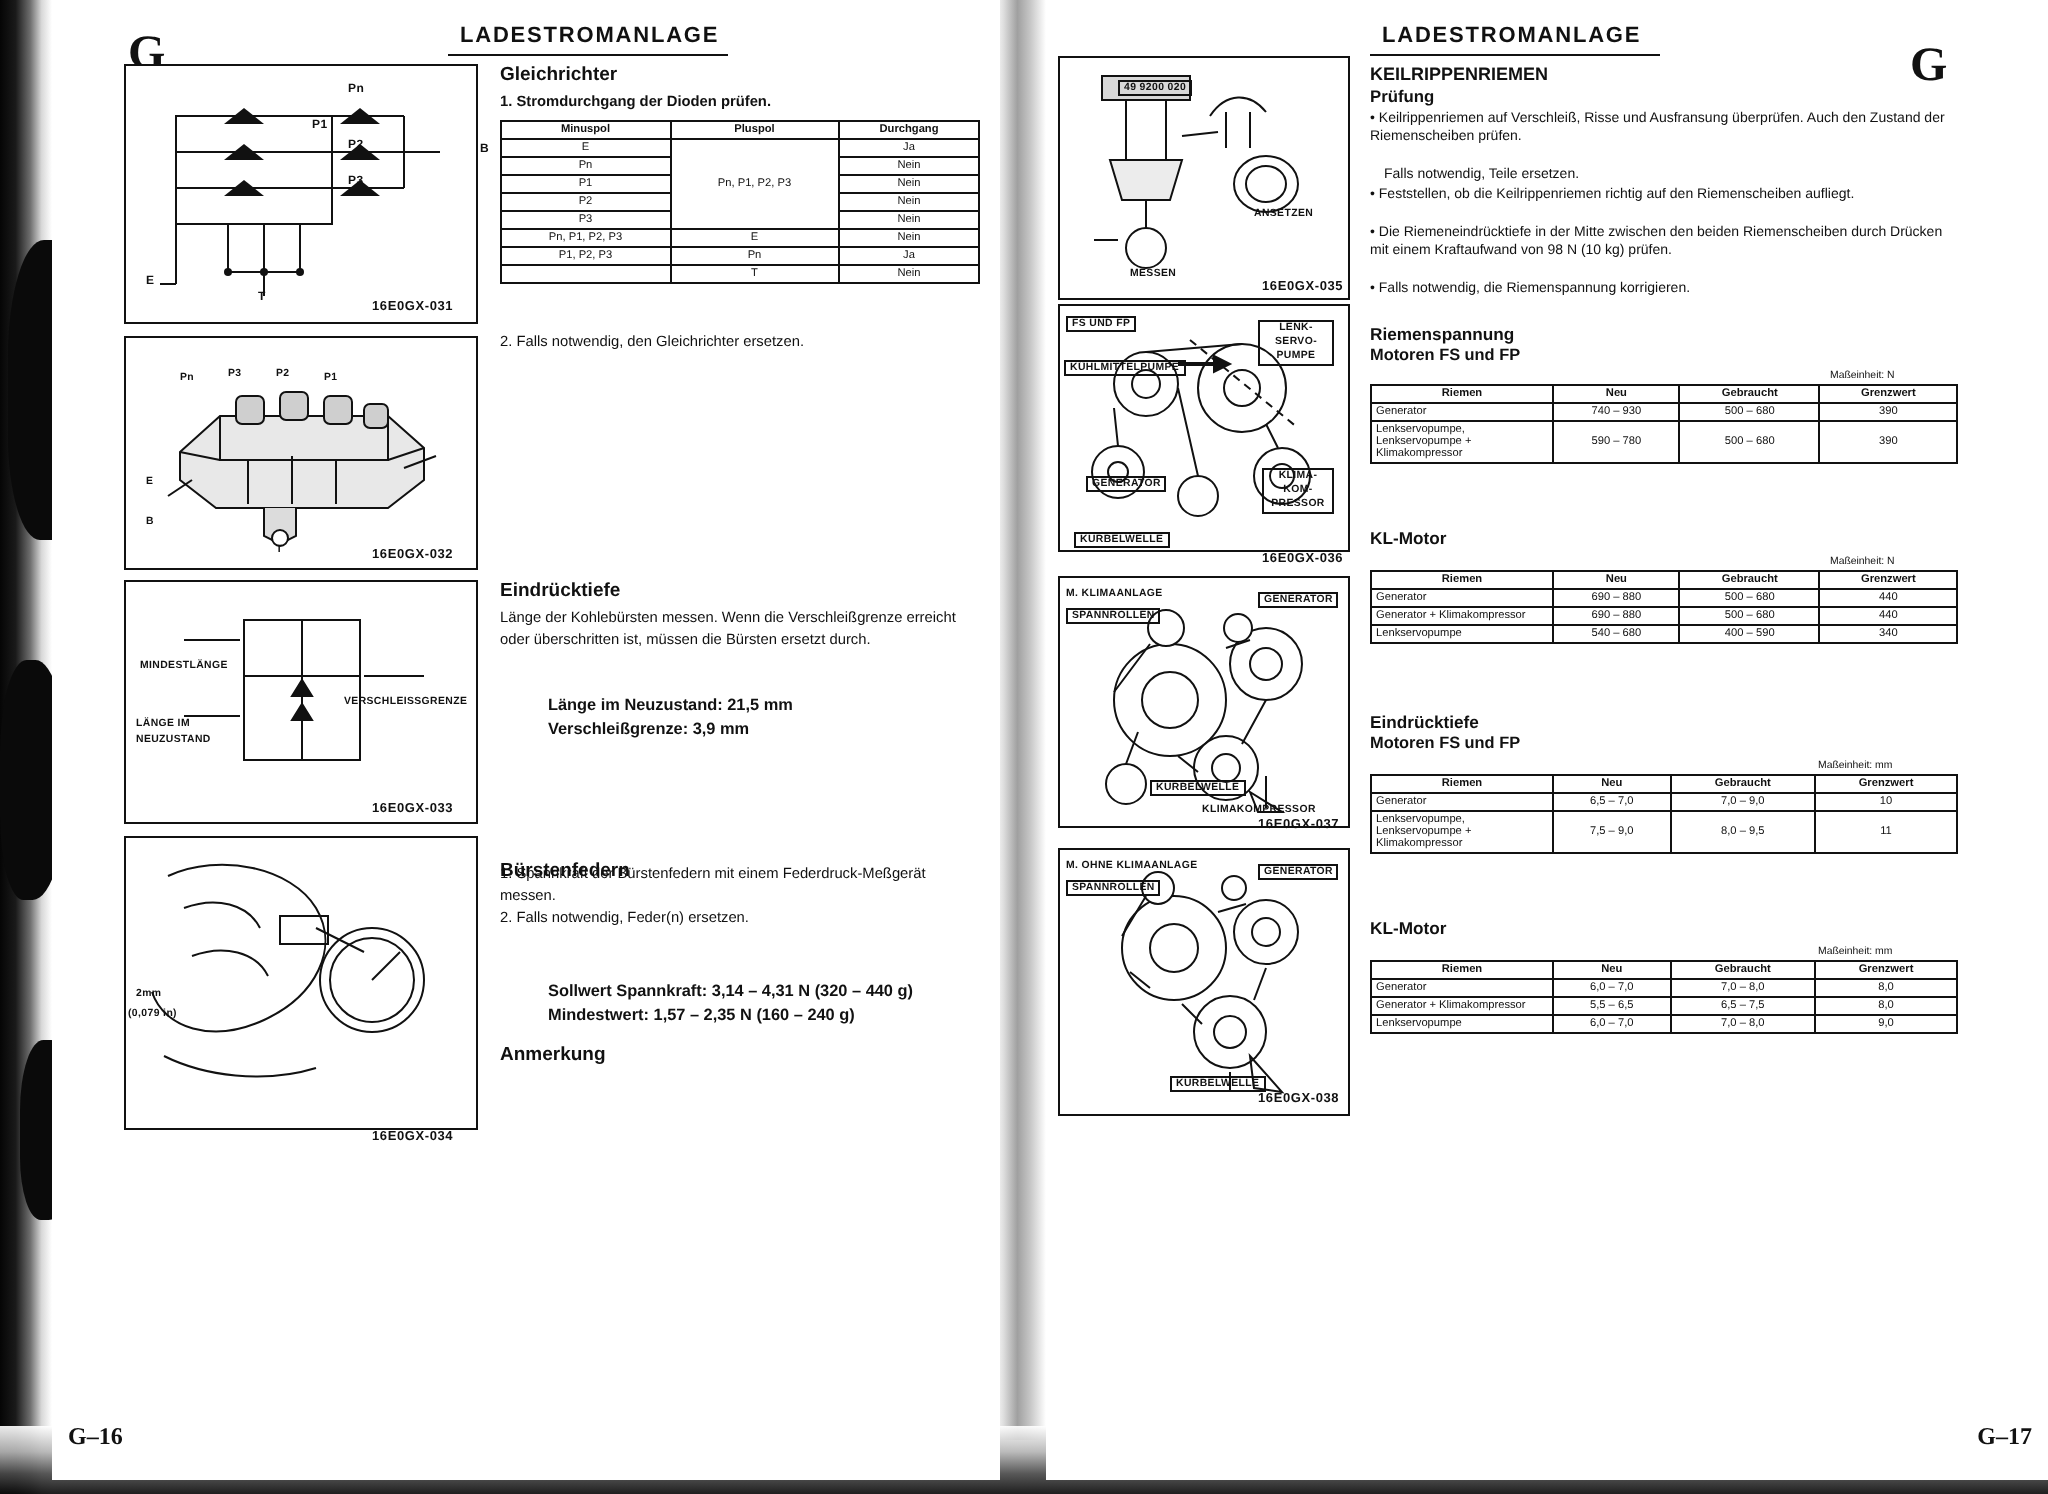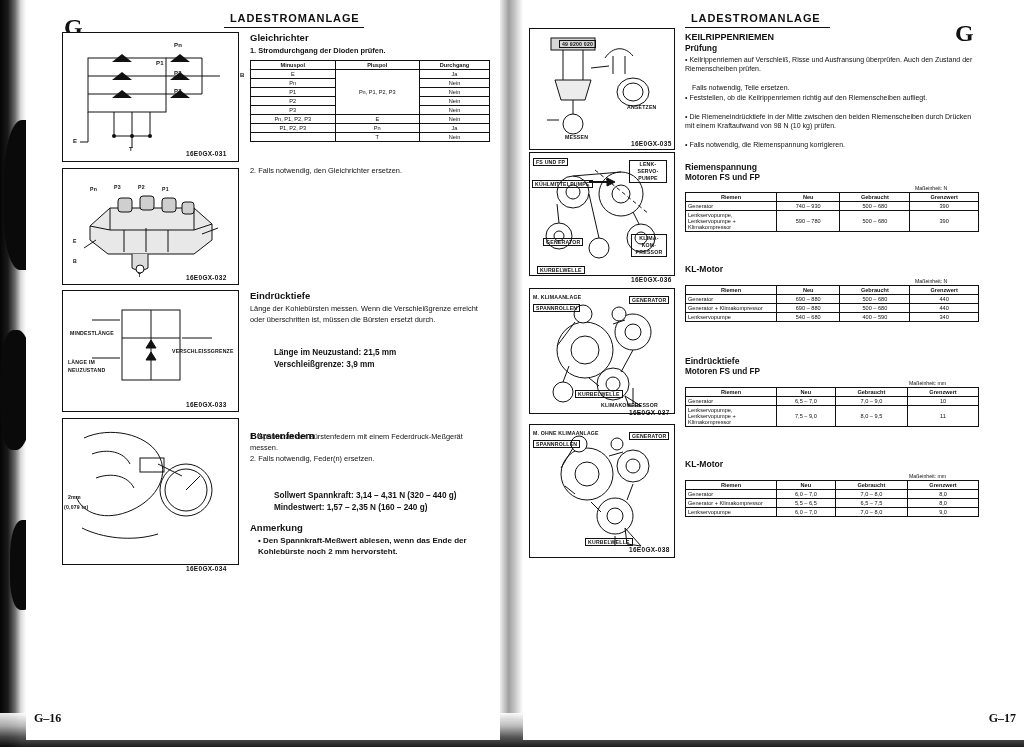--- a/index.html
+++ b/index.html
@@ -238,21 +238,20 @@
     <div class="txt bold" style="left:248px;top:348px;width:190px;font-size:8.2px;">Länge im Neuzustand: 21,5 mm</div>
     <div class="txt bold" style="left:248px;top:360px;width:230px;font-size:8.2px;">Verschleißgrenze: 3,9 mm</div>
 
     <div class="sect-h" style="left:224px;top:430px;">Bürstenfedern</div>
     <div class="txt" style="left:224px;top:432px;width:238px;">1.   Spannkraft der Bürstenfedern mit einem Federdruck-Meßgerät messen.</div>
     <div class="txt" style="left:224px;top:454px;width:238px;">2.   Falls notwendig, Feder(n) ersetzen.</div>
     <div class="txt bold" style="left:248px;top:491px;width:240px;font-size:8.2px;">Sollwert Spannkraft: 3,14 – 4,31 N (320 – 440 g)</div>
     <div class="txt bold" style="left:248px;top:503px;width:240px;font-size:8.2px;">Mindestwert: 1,57 – 2,35 N (160 – 240 g)</div>
 
     <div class="sect-h" style="left:224px;top:522px;">Anmerkung</div>
-    <div class="txt bold" style="left:232px;top:536px;width:238px;font-size:8px;">•  Den Spannkraft-Meßwert ablesen, wenn das Ende der Kohlebürste noch 2 mm hervorsteht.</div>
 
     <div class="foot" style="left:8px;">G–16</div>
   </div>
 
   <div class="sheet right">
 
     <div class="hdr-title" style="position:absolute;left:168px;top:12px;">LADESTROMANLAGE</div>
     <div class="hdr-rule" style="position:absolute;left:162px;top:26px;width:145px;height:1px;"></div>
     <div class="bigG" style="position:absolute;left:432px;top:20px;">G</div>
 

